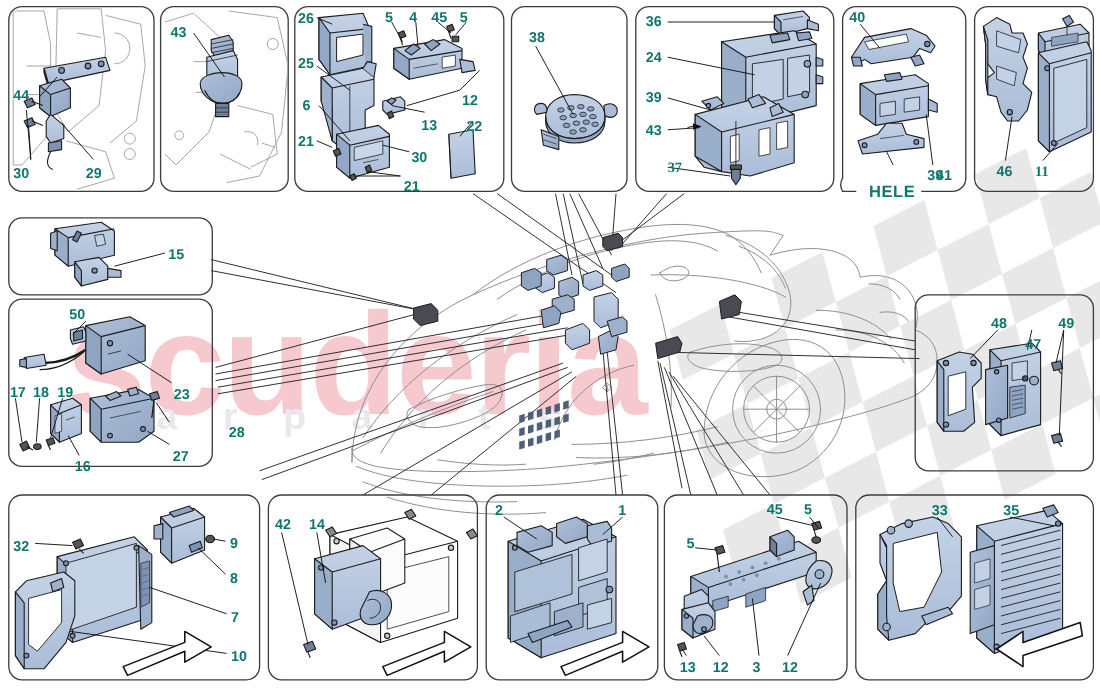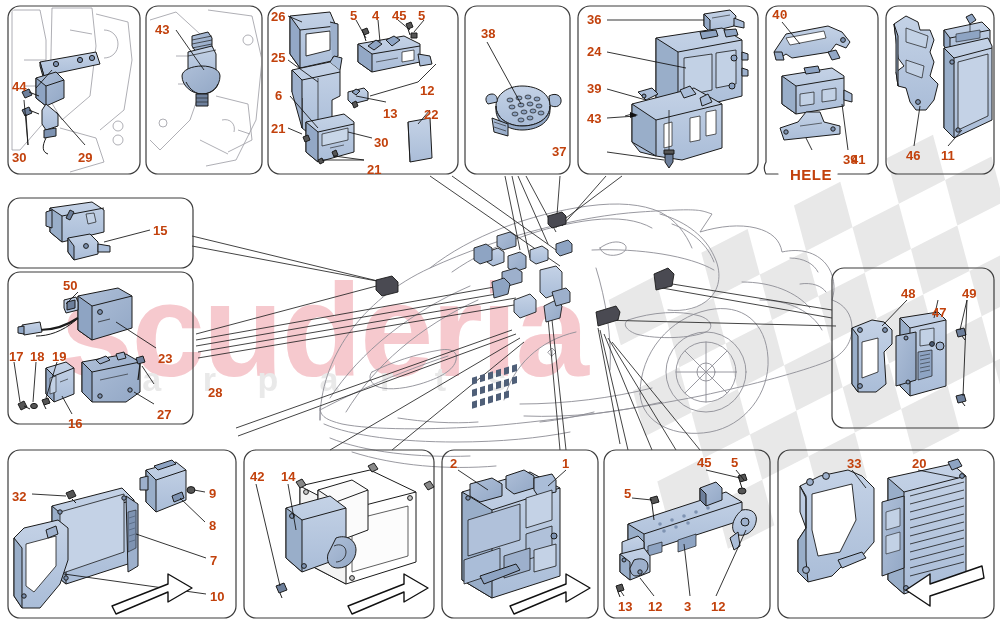--- a/index.html
+++ b/index.html
@@ -5,21 +5,21 @@
 <style>
   html,body{margin:0;padding:0;background:#ffffff;}
   body{
     font-family:"Liberation Sans", sans-serif;
     width:1000px;height:625px;overflow:hidden;position:relative;
   }
   #stage{position:absolute;left:0;top:0;width:1000px;height:625px;background:#fff;}
   #stage > svg{position:absolute;left:0;top:0;}
   .lbl{
     position:absolute;font-family:"Liberation Sans", sans-serif;
-    font-weight:bold;font-size:13px;color:#c2410c;line-height:1;
+    font-weight:bold;font-size:13px;color:#0f766e;line-height:1;
     white-space:nowrap;user-select:none;
   }
   .lbl.hele{font-size:15px;letter-spacing:.5px;}
   .wm-text{
     position:absolute;font-family:"Liberation Sans", sans-serif;
     pointer-events:none;user-select:none;white-space:nowrap;
   }
   .wm-main{
     font-size:132px;font-weight:bold;color:#f6c9ce;letter-spacing:-2px;
   }
@@ -444,21 +444,21 @@
     </g>
 
     <g fill="#111">
         <path d="M630 112 l8 3 l-8 3 Z"></path>
       </g>
   </svg>
   <div class="lbl" style="left:587px;top:13px;">36</div>
   <div class="lbl" style="left:587px;top:45px;">24</div>
   <div class="lbl" style="left:587px;top:82px;">39</div>
   <div class="lbl" style="left:587px;top:112px;">43</div>
-  <div class="lbl" style="left:552px;top:145px;">37</div>
+  <div class="lbl" style="left:607px;top:145px;font-family:Liberation Serif, serif;">37</div>
 
   <svg width="1000" height="625">
     <path d="M778 174 L766 174 A12 12 0 0 1 766 162 L766 18 A12 12 0 0 1 778 6 L866 6 A12 12 0 0 1 878 18 L878 162 A12 12 0 0 1 866 174 L838 174" fill="none" stroke="#3c3c3c" stroke-width="1.2" stroke-linecap="round"></path>
     <g stroke="#1b1b1b" stroke-width="1" stroke-linejoin="round">
 
       <path d="M774 52 L786 34 L828 26 L842 32 L850 42 L846 48 L836 44 L830 52 L792 58 L786 54 L780 58 Z" fill="url(#partGrad)"></path>
       <path d="M786 38 L824 31 L826 38 L790 45 Z" fill="#fff" stroke-width="0.7"></path>
       <circle cx="843" cy="40" r="2.4" fill="#7e93b2"></circle>
       <path d="M774 52 L776 60 L784 60 L782 52 Z" fill="#93a8c6"></path>
       <path d="M828 52 L832 60 L840 58 L836 50 Z" fill="#93a8c6"></path>
@@ -475,21 +475,21 @@
       <circle cx="786" cy="132" r="2.2" fill="#7e93b2"></circle>
       <circle cx="833" cy="129" r="2.2" fill="#7e93b2"></circle>
       <path d="M800 126 L822 123" stroke-width="0.6"></path>
     </g>
     <g stroke="#111" fill="none" stroke-width="0.85">
       <path d="M782 22 L800 44"></path>
       <path d="M812 150 L806 138"></path>
       <path d="M848 150 L842 104"></path>
     </g>
   </svg>
-  <div class="lbl" style="left:772px;top:9px;font-family:Liberation Mono, monospace;">40</div>
+  <div class="lbl" style="left:772px;top:9px;">40</div>
   <div class="lbl" style="left:851px;top:153px;">41</div>
   <div class="lbl" style="left:843px;top:153px;">39</div>
   <div class="lbl hele" style="left:790px;top:167px;">HELE</div>
 
   <svg width="1000" height="625">
     <rect x="886" y="6" width="108" height="168" rx="12" fill="none" stroke="#3c3c3c" stroke-width="1.2"></rect>
     <g stroke="#1b1b1b" stroke-width="1" stroke-linejoin="round">
 
       <path d="M894 24 L906 16 L918 22 L920 30 L930 30 L934 40 L930 52 L934 62 L930 76 L938 84 L934 100 L926 110 L916 110 L910 102 L906 88 L898 86 L896 72 L904 66 L898 58 L896 40 Z" fill="url(#partGrad)"></path>
       <path d="M894 24 L898 36 L898 86 L896 72 L896 40 Z" fill="#99aec9"></path>
@@ -509,21 +509,21 @@
       <circle cx="958" cy="130" r="2.2" fill="#7e93b2"></circle>
       <path d="M966 17 L972 14 L976 20 L970 24 Z" fill="#8ea4c3"></path>
       <path d="M970 24 L970 32" stroke-width="0.7"></path>
     </g>
     <g stroke="#111" fill="none" stroke-width="0.85">
       <path d="M914 146 L920 106"></path>
       <path d="M948 146 L962 130"></path>
     </g>
   </svg>
   <div class="lbl" style="left:906px;top:149px;">46</div>
-  <div class="lbl" style="left:941px;top:149px;">11</div>
+  <div class="lbl" style="left:941px;top:149px;font-family:Liberation Serif, serif;">11</div>
 
   <svg width="1000" height="625">
     <rect x="8" y="198" width="185" height="70" rx="12" fill="none" stroke="#3c3c3c" stroke-width="1.2"></rect>
     <g stroke="#1b1b1b" stroke-width="1" stroke-linejoin="round">
       <path d="M50 208 L92 202 L104 210 L104 232 L62 242 L50 232 Z" fill="url(#partGrad)"></path>
       <path d="M50 208 L62 216 L62 242 L50 232 Z" fill="#99aec9"></path>
       <path d="M62 216 L104 208"></path>
       <path d="M66 218 L70 210 L74 212 L70 220 Z" fill="#6d7f9b"></path>
       <path d="M86 214 L94 213 L96 222 L88 224 Z" fill="#c2d1e5" stroke-width="0.7"></path>
       <path d="M68 238 L90 234 L98 242 L98 254 L74 260 L68 252 Z" fill="url(#partGrad)"></path>
@@ -875,21 +875,21 @@
     </g>
     <g stroke="#111" fill="none" stroke-width="0.85">
       <path d="M852 470 L866 488"></path>
       <path d="M918 470 L958 478"></path>
     </g>
     <g fill="#fff" stroke="#111" stroke-width="1.4" stroke-linejoin="round">
       <path d="M982 566 L930 584 L930 574 L906 590 L930 606 L930 596 L984 578 Z"></path>
     </g>
   </svg>
   <div class="lbl" style="left:847px;top:457px;">33</div>
-  <div class="lbl" style="left:912px;top:457px;">20</div>
+  <div class="lbl" style="left:912px;top:457px;">35</div>
 
   <svg width="1000" height="625">
     <g stroke="#1b1b1b" stroke-width="0.9" stroke-linejoin="round">
       <path d="M497 236 L510 232 L516 236 L516 246 L503 250 L497 246 Z" fill="url(#partGradDark)"></path>
       <path d="M487 252 L498 248 L504 252 L504 262 L493 266 L487 262 Z" fill="url(#partGrad)"></path>
       <path d="M474 248 L486 244 L492 248 L492 260 L480 264 L474 260 Z" fill="#8ea4c3"></path>
       <path d="M508 256 L520 252 L526 256 L526 268 L514 272 L508 268 Z" fill="url(#partGradDark)"></path>
       <path d="M530 250 L542 246 L548 250 L548 260 L536 264 L530 260 Z" fill="url(#partGrad)"></path>
       <path d="M502 272 L516 268 L522 272 L522 282 L508 286 L502 282 Z" fill="#9db0cc"></path>
       <path d="M540 270 L556 266 L562 272 L562 292 L546 298 L540 292 Z" fill="url(#partGrad)"></path>

